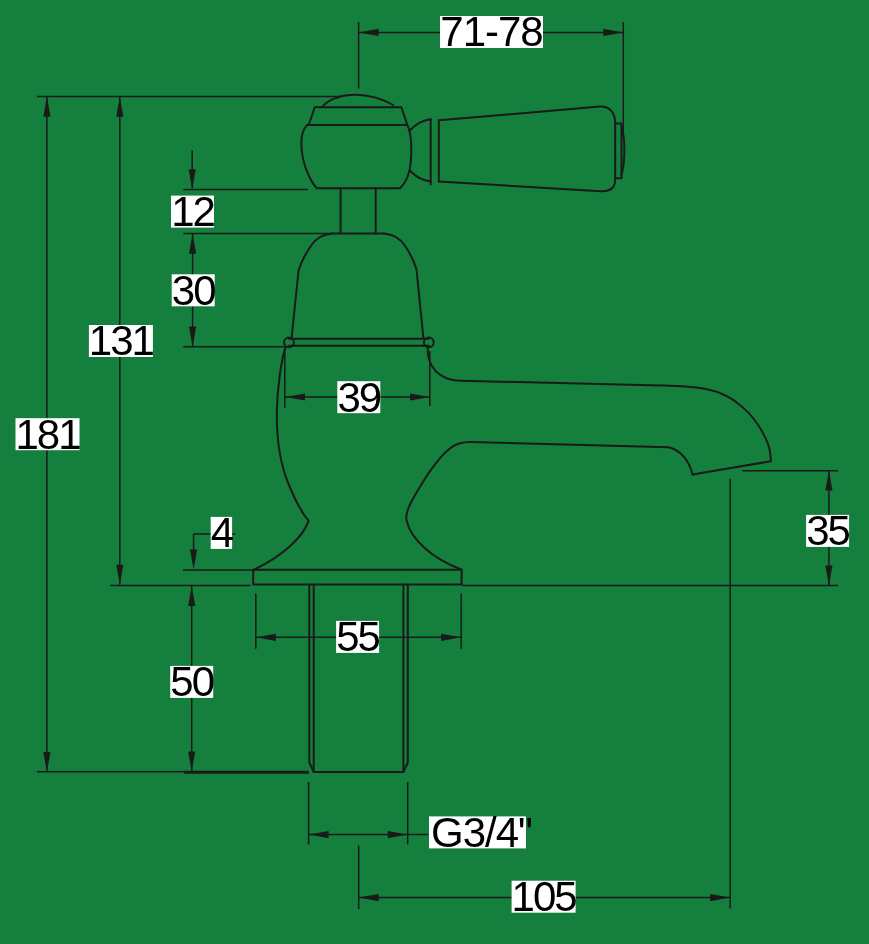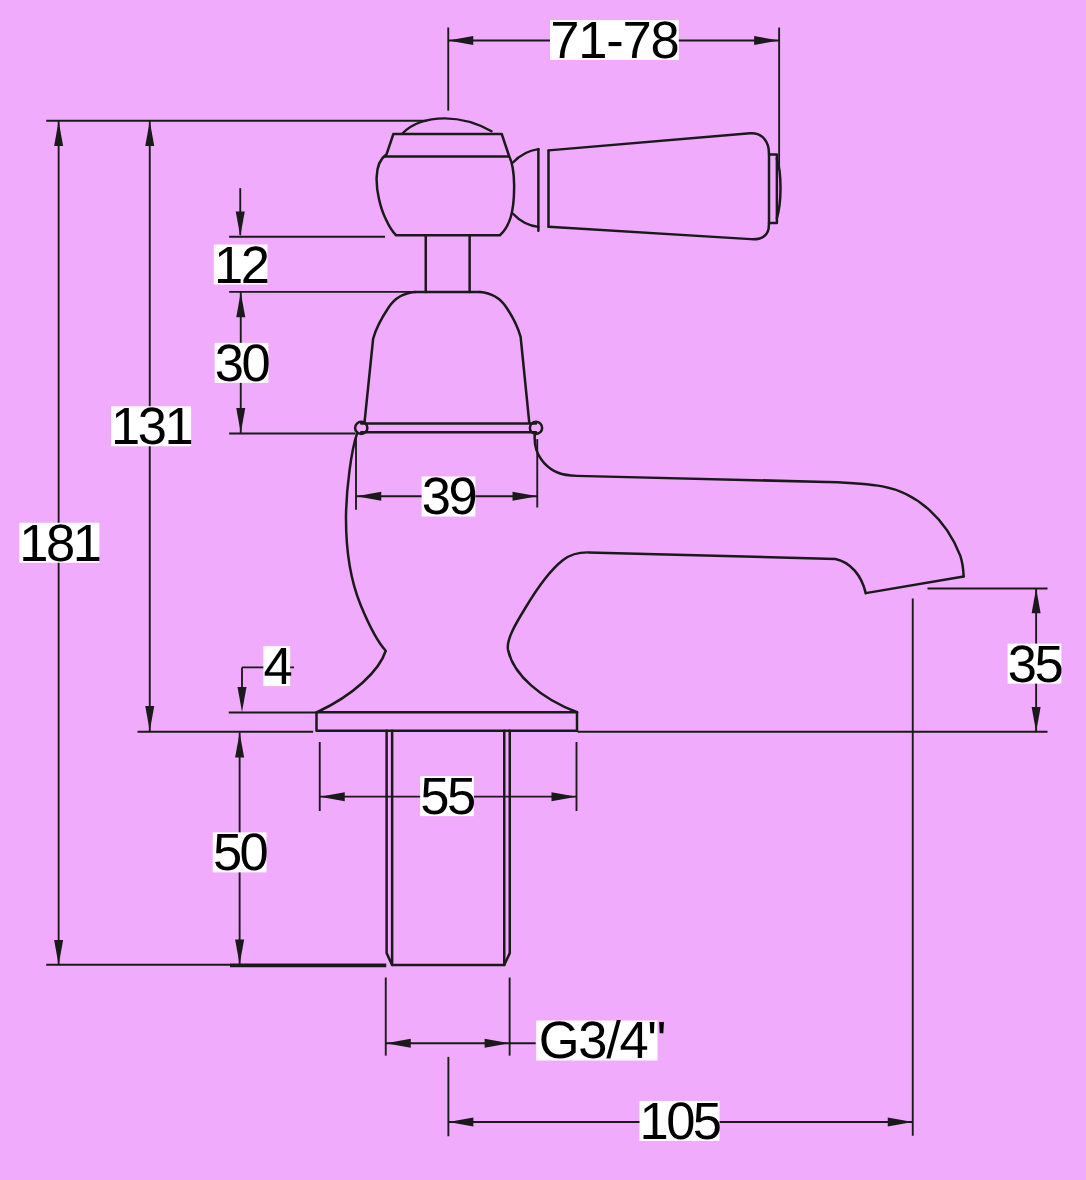--- a/index.html
+++ b/index.html
@@ -1,16 +1,16 @@
 <!DOCTYPE html>
 <html><head>
 <meta charset="utf-8">
 <style>
   html,body{margin:0;padding:0;background:#ffffff;}
-  #page{position:relative;width:869px;height:944px;background:#f0abfc;overflow:hidden;}
+  #page{position:relative;width:869px;height:944px;background:#15803d;overflow:hidden;}
   svg{display:block;}
   text{font-family:"Liberation Sans",sans-serif;fill:#000;}
 </style>
 </head>
 <body>
 <div id="page">
 <svg width="869" height="944" viewBox="0 0 869 944" fill="none" stroke="none">
 
   <g stroke="#1a1a1a" stroke-width="2" fill="none" stroke-linecap="round" stroke-linejoin="round">
 

